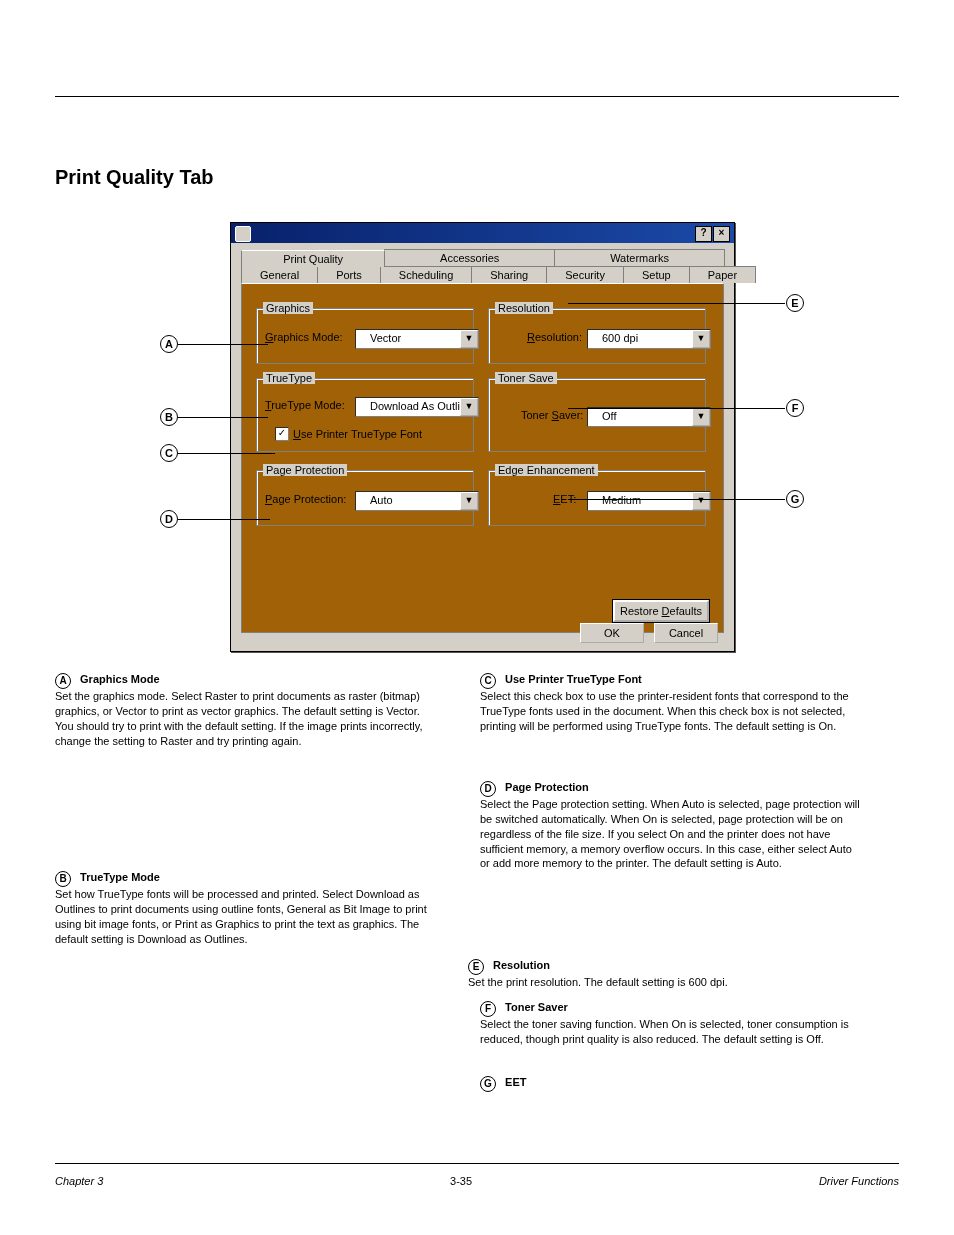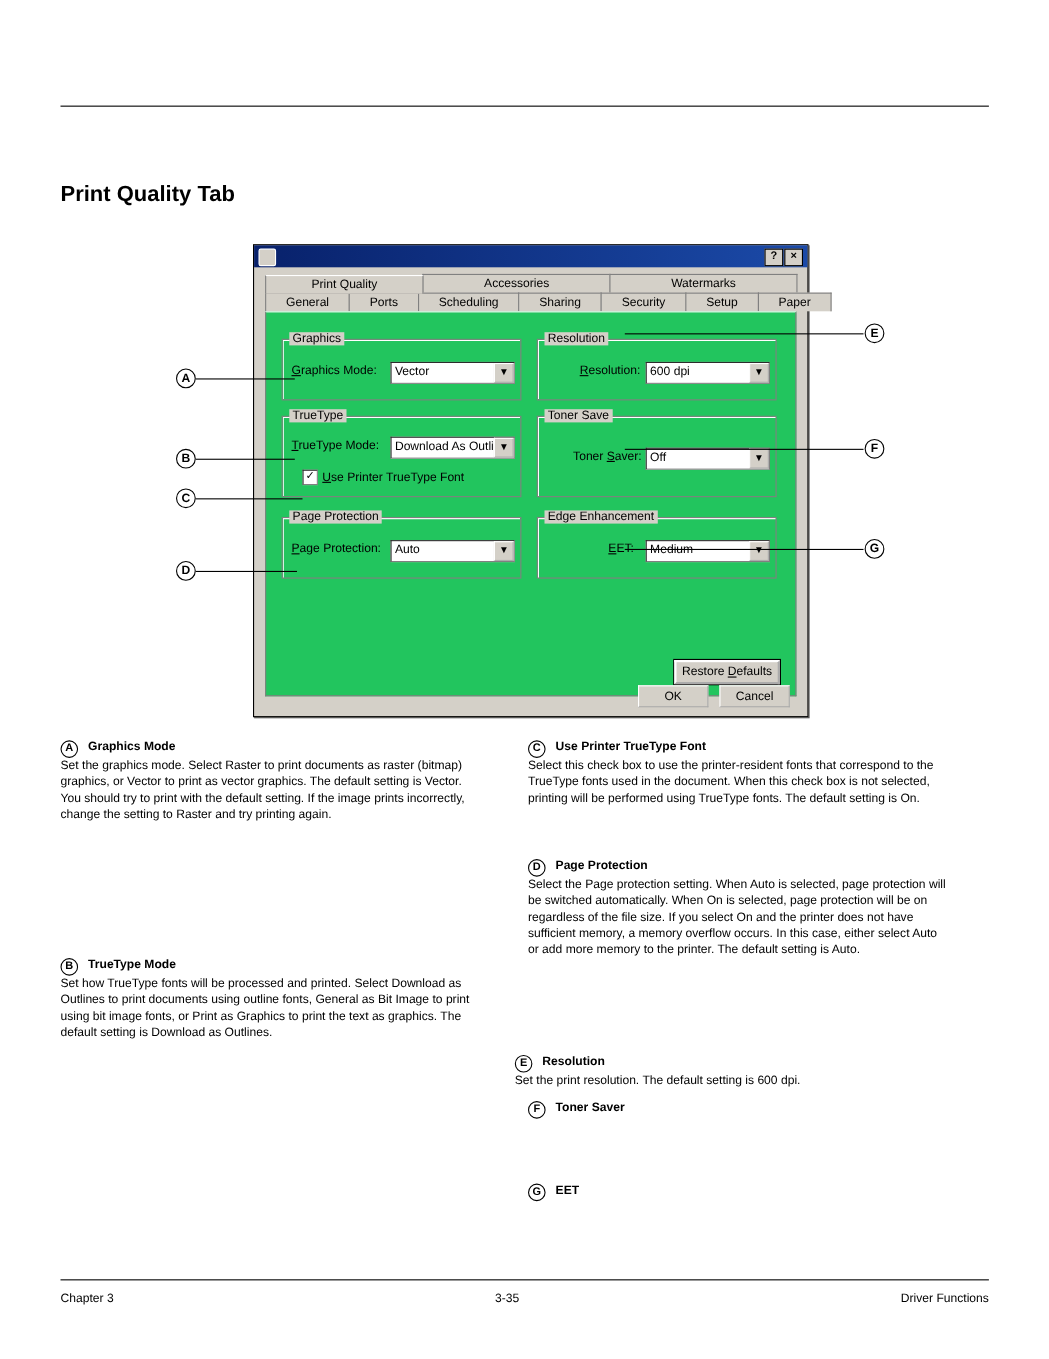--- a/index.html
+++ b/index.html
@@ -1,35 +1,35 @@
 <!DOCTYPE html>
 <html><head>
 <meta charset="utf-8">
 <style>
 body{margin:0;background:#fff;font-family:Arial,Helvetica,sans-serif;color:#000}
 .page{width:954px;height:1235px;position:relative;margin:0 auto}
 .rule{position:absolute;left:55px;width:844px;height:1px;background:#000}
 .rule.top{top:96px}.rule.bottom{top:1163px}
 .footer{position:absolute;left:55px;top:1175px;width:844px;display:flex;justify-content:space-between;font-size:11px}
-.footer .chap{}
+.footer .chap{font-style:italic}
 .section-title{position:absolute;left:55px;top:166px;font-size:20px;font-weight:bold}
 .shot{position:absolute;left:230px;top:222px;width:503px;height:428px;background:#d4d0c8;border:1px solid #000;box-shadow:1px 1px 0 #555}
 .titlebar{height:20px;background:linear-gradient(to right,#08216b,#1b4aa8);position:relative}
 .titlebar .tbtn{position:absolute;top:3px;width:15px;height:14px;background:#d4d0c8;border:1px solid #000;font-size:10px;line-height:12px;text-align:center;font-weight:bold}
 .titlebar .icon{position:absolute;top:3px;left:4px;width:14px;height:14px;background:#d4d0c8;border:1px solid #fff;border-radius:2px}
 .tabs{margin:6px 10px 0;font-size:11px}
 .tabs .row{display:flex}
 .tabs .tab{border:1px solid #808080;border-bottom:none;background:#d4d0c8;padding:2px 18px;margin-right:-1px;flex:1;text-align:center}
 .tabs .tab.active{background:#d4d0c8;position:relative;top:1px;border-top:1px solid #fff}
-.tabbody{margin:0 10px;border:1px solid #808080;border-top:1px solid #fff;height:348px;background:#22c55e;position:relative}
+.tabbody{margin:0 10px;border:1px solid #808080;border-top:1px solid #fff;height:348px;background:#a16207;position:relative}
 .group{position:absolute;border:1px solid #808080;box-shadow:inset 1px 1px 0 #fff;font-size:11px}
 .gl{left:14px;width:216px}.gr{left:246px;width:216px}
 .g1{top:24px;height:54px}.g2{top:94px;height:72px}.g3{top:186px;height:54px}
 .label{position:absolute;font-size:11px}
-.combo{position:absolute;height:18px;background:#fff;border:1px inset #808080;font-size:11px;padding-left:3px;line-height:16px}
+.combo{position:absolute;height:18px;background:#fff;border:1px inset #808080;font-size:11px;padding-left:14px;line-height:16px}
 .combo .arrow{position:absolute;right:0;top:0;width:16px;height:16px;background:#d4d0c8;border:1px outset #fff;font-size:9px;text-align:center;line-height:14px}
 .cbx{position:absolute;width:12px;height:12px;background:#fff;border:1px inset #808080;font-size:10px;text-align:center;line-height:10px}
 .btn{position:absolute;background:#d4d0c8;border:1px outset #fff;font-size:11px;text-align:center;padding:3px 0}
 .callout-circ{position:absolute;width:16px;height:16px;border:1px solid #000;border-radius:50%;text-align:center;font-size:11px;font-weight:bold;line-height:16px;background:#fff}
 .callout-line{position:absolute;height:0;border-top:1px solid #000}
 .desc{position:absolute;width:380px;font-size:11px;line-height:1.35}
 .desc .lbl{font-weight:bold}
 .desc-circ{display:inline-block;width:14px;height:14px;border:1px solid #000;border-radius:50%;text-align:center;font-size:10px;font-weight:bold;line-height:14px;vertical-align:top;margin-right:6px;margin-top:1px}
 u{text-decoration:underline}
 </style>
@@ -147,20 +147,21 @@
  <span>Select the Page protection setting. When Auto is selected, page protection will be switched automatically. When On is selected, page protection will be on regardless of the file size. If you select On and the printer does not have sufficient memory, a memory overflow occurs. In this case, either select Auto or add more memory to the printer. The default setting is Auto.</span>
 </div>
 <div class="desc" style="left:468px;top:958px">
  <span class="desc-circ">E</span>
  <span class="lbl">Resolution</span><br>
  <span>Set the print resolution. The default setting is 600 dpi.</span>
 </div>
 <div class="desc" style="left:480px;top:1000px">
  <span class="desc-circ">F</span>
  <span class="lbl">Toner Saver</span><br>
+ <span>Select the toner saving function. When On is selected, toner consumption is reduced, though print quality is also reduced. The default setting is Off.</span>
 </div>
 <div class="desc" style="left:480px;top:1075px">
  <span class="desc-circ">G</span>
  <span class="lbl">EET</span><br>
 </div>
 
 <div class="rule bottom"></div>
 <div class="footer">
  <span class="chap">Chapter 3</span>
  <span>3-35</span>

